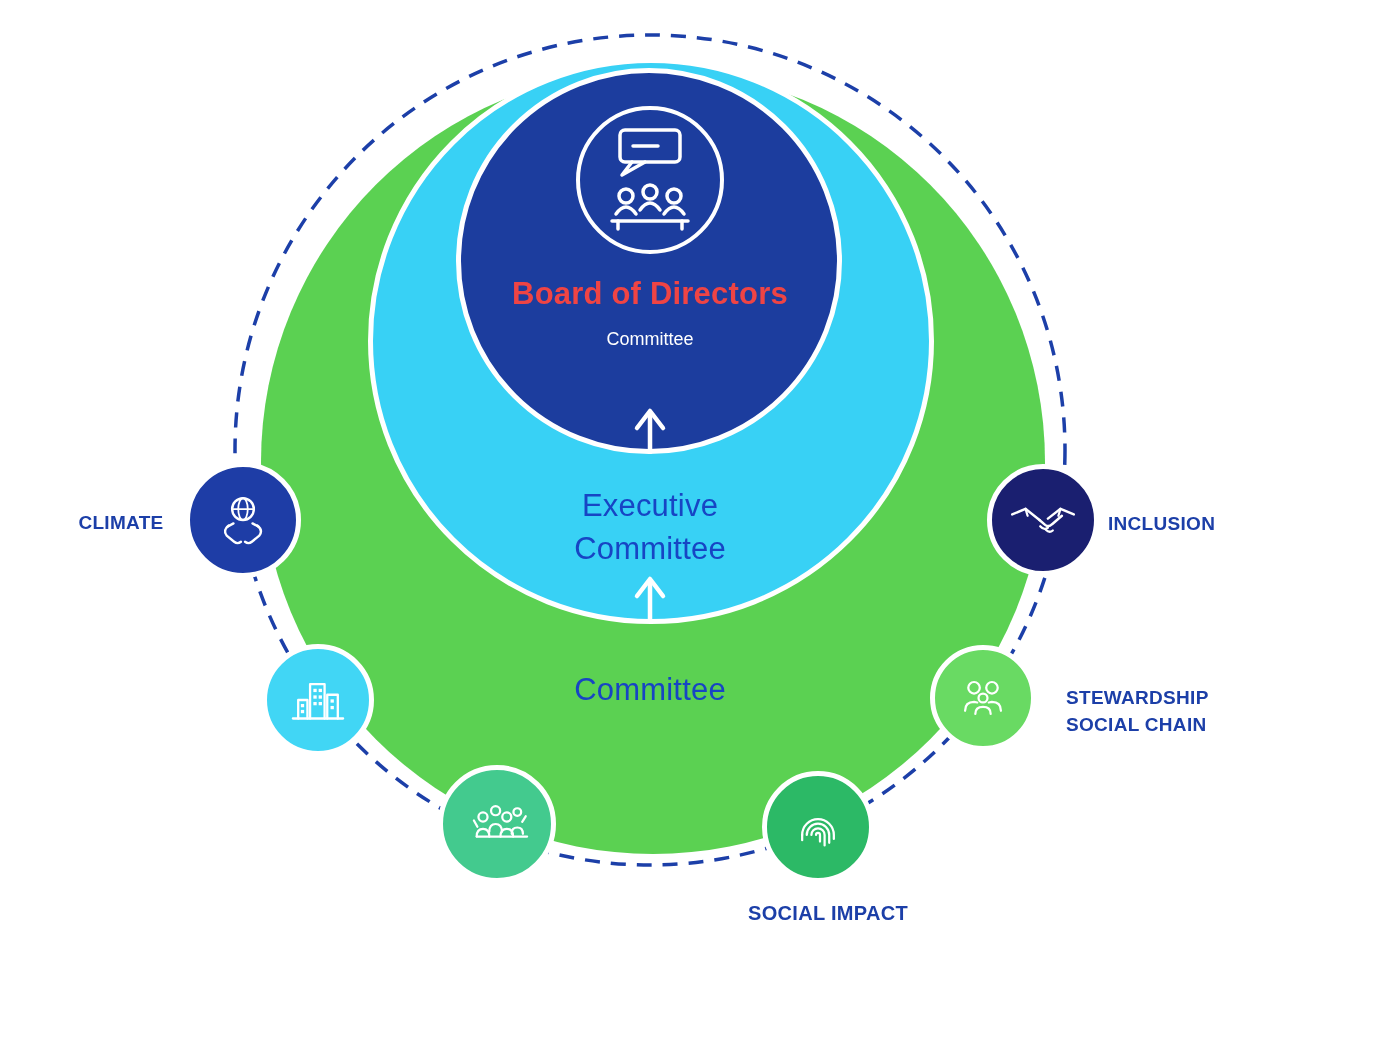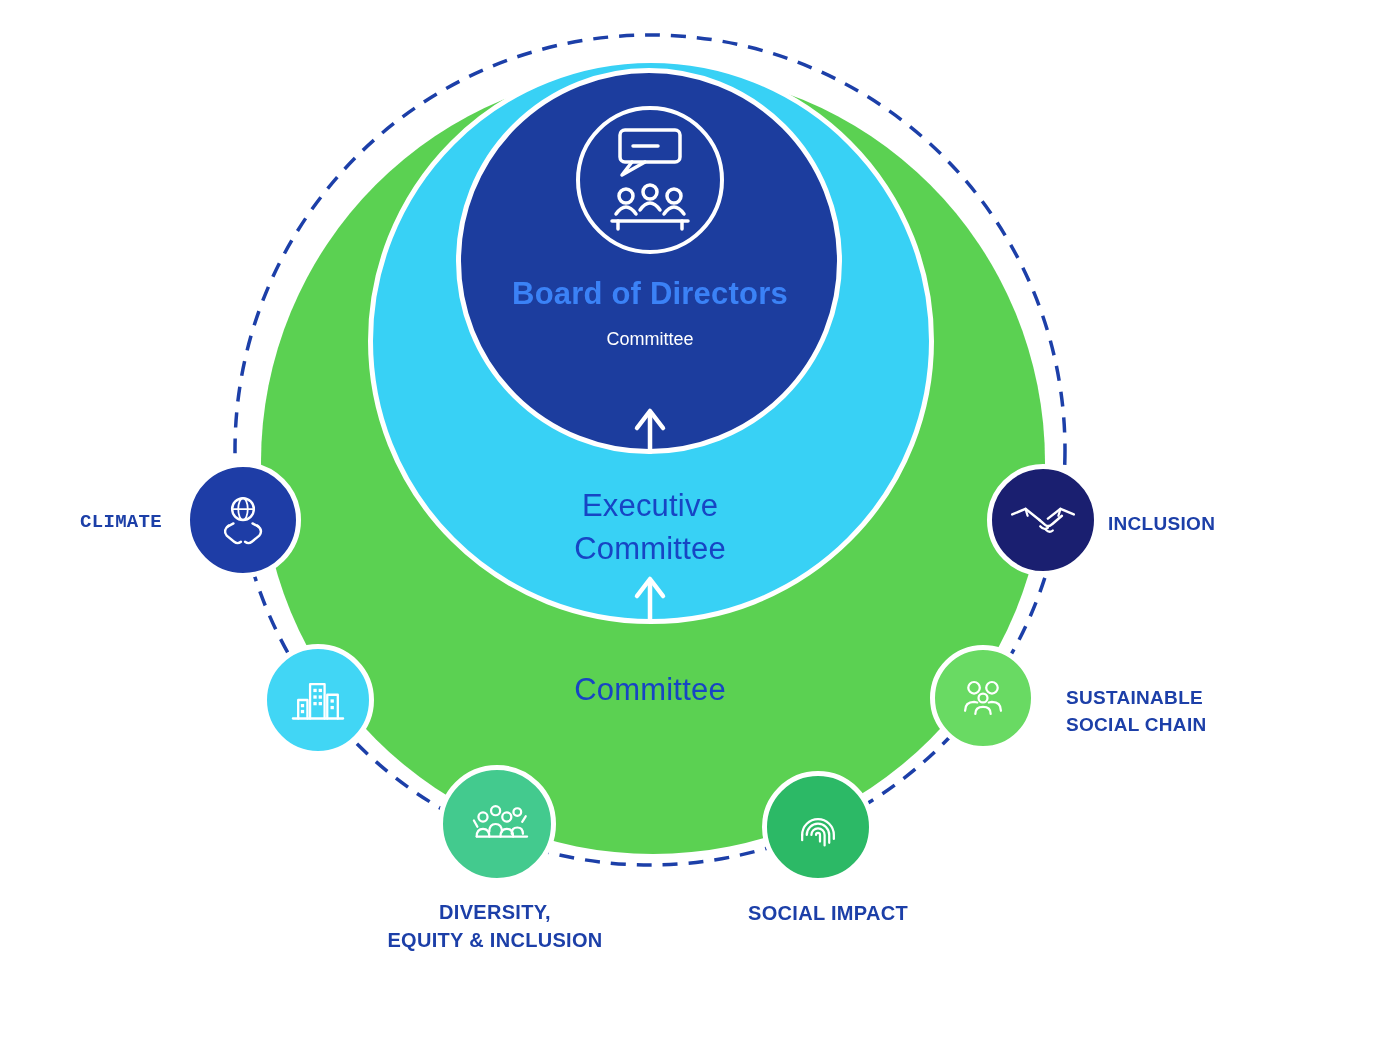--- a/index.html
+++ b/index.html
@@ -16,21 +16,21 @@
   }
   .dashed-ring { position:absolute; left:0; top:0; }
   .ring { position:absolute; border-radius:50%; }
   .ring-green { left:261px; top:70px; width:784px; height:784px; background:var(--green); }
   .ring-cyan  { left:368px; top:58px; width:566px; height:566px; background:var(--cyan); border:5px solid #fff; }
   .ring-navy  { left:456px; top:68px; width:386px; height:386px; background:var(--navy); border:5px solid #fff; }
 
   .board-icon { position:absolute; left:570px; top:100px; width:160px; height:160px; }
   .board-title {
     position:absolute; left:450px; top:276px; width:400px; text-align:center;
-    color:#3b82f6; font-size:31px; font-weight:bold; letter-spacing:.2px;
+    color:#ef4444; font-size:31px; font-weight:bold; letter-spacing:.2px;
   }
   .board-subtitle {
     position:absolute; left:450px; top:326px; width:400px; text-align:center;
     color:#fff; font-size:18px; line-height:27px;
   }
   .arrow { position:absolute; width:36px; }
   .arrow-1 { left:632px; top:406px; }
   .arrow-2 { left:632px; top:574px; }
 
   .heading { position:absolute; text-align:center; color:var(--heading-blue); font-weight:normal; font-size:31px; line-height:43px; letter-spacing:.2px; }
@@ -46,21 +46,21 @@
   .node-governance { left:987px; top:464px; width:112px; height:112px; background:var(--dark-navy); }
   .node-product { left:262px; top:644px; width:112px; height:112px; background:var(--product-cyan); }
   .node-supply { left:930px; top:645px; width:106px; height:106px; background:var(--supply-green); }
   .node-dei { left:438px; top:765px; width:118px; height:118px; background:var(--dei-green); }
   .node-social { left:762px; top:771px; width:112px; height:112px; background:var(--impact-green); }
 
   .label {
     position:absolute; color:var(--label-blue); font-weight:bold;
     font-size:19px; line-height:27px; letter-spacing:.3px;
   }
-  .label-climate { left:21px; top:509px; width:200px; text-align:center;font-family:Liberation Mono, monospace; }
+  .label-climate { left:21px; top:509px; width:200px; text-align:center; }
   .label-governance { left:1108px; top:510px; width:220px; text-align:left; }
   .label-product { left:26px; top:686px; width:240px; text-align:center; }
   .label-supply { left:1066px; top:684px; width:250px; text-align:left; }
   .label-dei { left:345px; top:898px; width:300px; text-align:center; font-size:20px; line-height:28px; }
   .label-social { left:703px; top:900px; width:250px; text-align:center; font-size:20px; }
 
   .ln { stroke:#fff; fill:none; stroke-linecap:round; stroke-linejoin:round; }
 </style>
 </head>
 <body>
@@ -176,43 +176,39 @@
     <svg width="64" height="64" viewBox="0 0 100 100">
       <circle class="ln" cx="36" cy="34" r="9" stroke-width="3.5"></circle>
       <circle class="ln" cx="64" cy="34" r="9" stroke-width="3.5"></circle>
       <circle class="ln" cx="50" cy="50" r="7" stroke-width="3.5"></circle>
       <path class="ln" d="M22 70 q0 -14 14 -14 l5 1" stroke-width="3.5"></path>
       <path class="ln" d="M78 70 q0 -14 -14 -14 l-5 1" stroke-width="3.5"></path>
       <path class="ln" d="M38 75 q0 -11 12 -11 q12 0 12 11" stroke-width="3.5"></path>
     </svg>
   </div>
   <div class="label label-supply">
-    <div>SUSTAINABLE</div>
+    <div>STEWARDSHIP</div>
     <div>SOCIAL CHAIN</div>
   </div>
 
   <div class="node node-dei" style="background-color: rgb(67, 202, 142);">
     <svg width="70" height="70" viewBox="0 0 100 100">
       <circle class="ln" cx="30" cy="40" r="6.5" stroke-width="3.2"></circle>
       <circle class="ln" cx="48" cy="31" r="6.5" stroke-width="3.2"></circle>
       <circle class="ln" cx="64" cy="40" r="6.5" stroke-width="3.2"></circle>
       <circle class="ln" cx="79" cy="33" r="5.5" stroke-width="3.2"></circle>
       <path class="ln" d="M21 68 q0 -11 9 -11 q9 0 9 11" stroke-width="3.2"></path>
       <path class="ln" d="M39 61 q0 -11 9 -11 q9 0 9 11" stroke-width="3.2"></path>
       <path class="ln" d="M55 68 q0 -11 9 -11 q9 0 9 11" stroke-width="3.2"></path>
       <path class="ln" d="M71 64 q0 -9 8 -9 q8 0 8 9" stroke-width="3.2"></path>
       <path class="ln" d="M22 54 l-5 -9" stroke-width="3.2"></path>
       <path class="ln" d="M86 47 l5 -8" stroke-width="3.2"></path>
       <path class="ln" d="M21 68 h72" stroke-width="3.2"></path>
     </svg>
   </div>
-  <div class="label label-dei">
-    <div>DIVERSITY,</div>
-    <div>EQUITY &amp; INCLUSION</div>
-  </div>
 
   <div class="node node-social" style="background-color: rgb(44, 185, 102);">
     <svg width="66" height="66" viewBox="0 0 100 100">
       <path class="ln" d="M26 62 a24 24 0 1 1 48 0 v6" stroke-width="3.4"></path>
       <path class="ln" d="M33 62 a17 17 0 1 1 34 0 v12" stroke-width="3.4"></path>
       <path class="ln" d="M40 62 a10 10 0 1 1 20 0 v16" stroke-width="3.4"></path>
       <path class="ln" d="M47 62 a3 3 0 1 1 6 0 v10" stroke-width="3.4"></path>
       <path class="ln" d="M26 62 v8" stroke-width="3.4"></path>
     </svg>
   </div>

